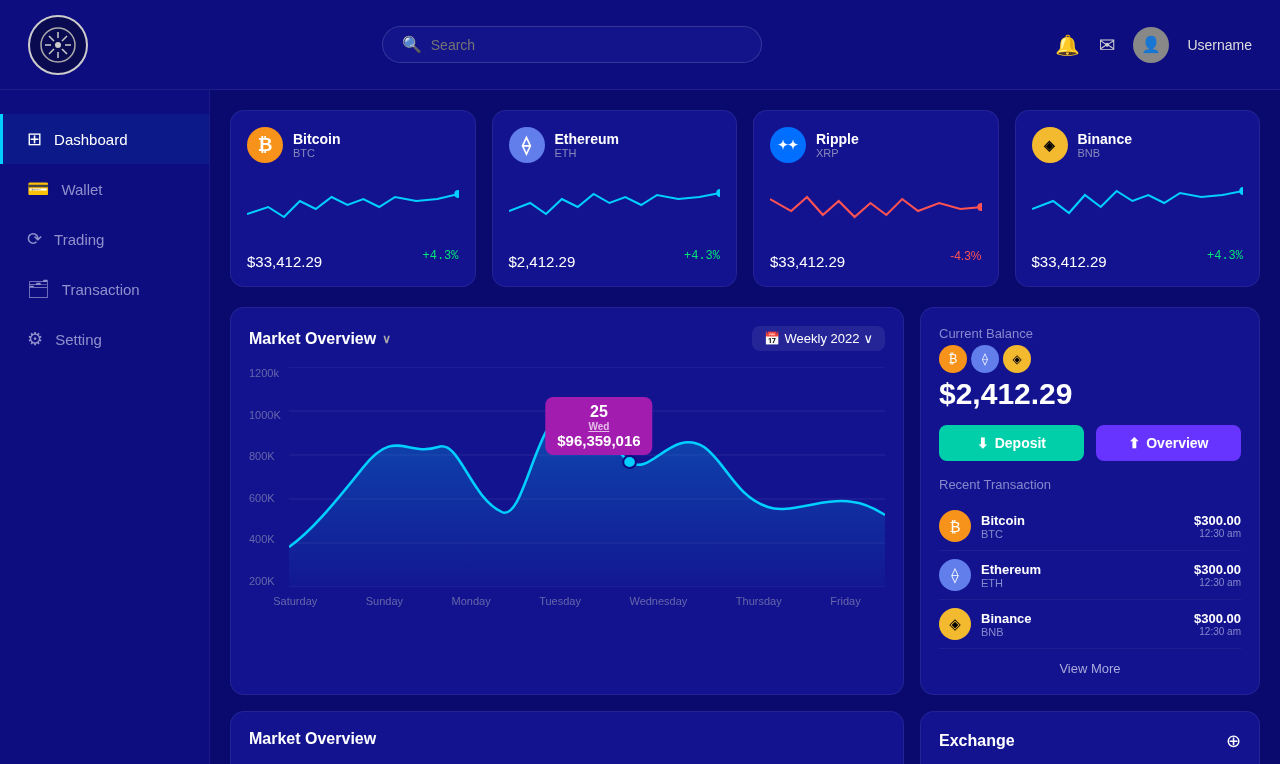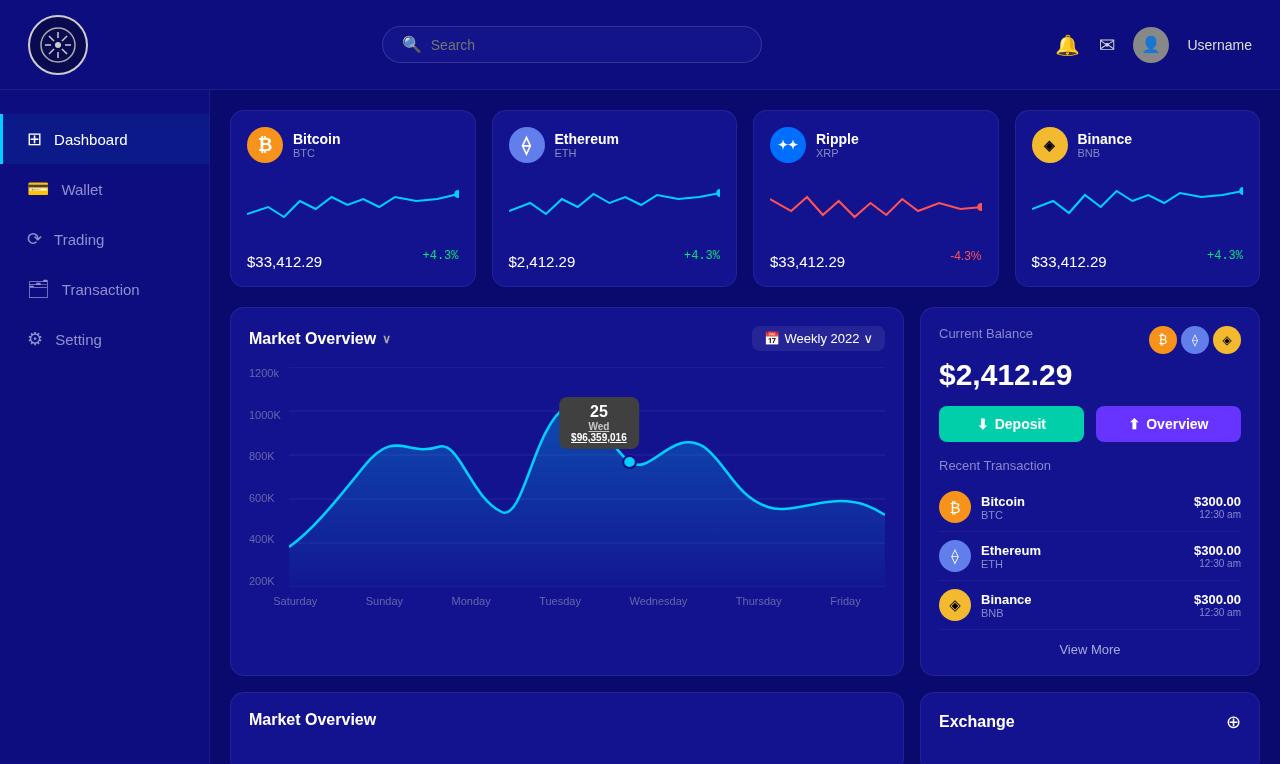--- a/index.html
+++ b/index.html
@@ -223,21 +223,21 @@
       height: 220px;
       position: relative;
     }
 
     
     .chart-tooltip {
       position: absolute;
       top: 30px;
       left: 52%;
       transform: translateX(-50%);
-      background: #404040;
+      background: #a21caf;
       border-radius: 8px;
       padding: 6px 12px;
       font-size: 13px;
       font-weight: 700;
       text-align: center;
       pointer-events: none;
       white-space: nowrap;
     }
     .chart-tooltip .day-num { font-size: 16px; }
     .chart-tooltip .day-name { font-size: 10px; opacity: 0.7; text-decoration: underline; }
@@ -469,21 +469,21 @@
             <span>1000K</span>
             <span>800K</span>
             <span>600K</span>
             <span>400K</span>
             <span>200K</span>
           </div>
           <div class="chart-svg-wrap">
             <div class="chart-tooltip">
               <div class="day-num">25</div>
               <div class="day-name">Wed</div>
-              <div style="font-size:10px;text-decoration:underline;">$96,359,016</div>
+              <div style="font-size:15px;">$96,359,016</div>
             </div>
             <svg width="100%" height="220" viewBox="0 0 560 220" preserveAspectRatio="none">
 
               <line x1="0" y1="0" x2="560" y2="0" stroke="rgba(255,255,255,0.08)" stroke-width="1"></line>
               <line x1="0" y1="44" x2="560" y2="44" stroke="rgba(255,255,255,0.08)" stroke-width="1"></line>
               <line x1="0" y1="88" x2="560" y2="88" stroke="rgba(255,255,255,0.08)" stroke-width="1"></line>
               <line x1="0" y1="132" x2="560" y2="132" stroke="rgba(255,255,255,0.08)" stroke-width="1"></line>
               <line x1="0" y1="176" x2="560" y2="176" stroke="rgba(255,255,255,0.08)" stroke-width="1"></line>
               <line x1="0" y1="220" x2="560" y2="220" stroke="rgba(255,255,255,0.08)" stroke-width="1"></line>
 
@@ -506,21 +506,21 @@
             <span>Monday</span>
             <span>Tuesday</span>
             <span>Wednesday</span>
             <span>Thursday</span>
             <span>Friday</span>
           </div>
         </div>
       </div>
 
       <div class="balance-card">
-        <div style="display:flex; justify-content:space-between; align-items:flex-start; margin-bottom:4px;">
+        <div style="display:flex; justify-content:space-between; align-items:flex-start; margin-bottom:4px;flex-direction:column;">
           <span class="balance-label">Current Balance</span>
           <div style="display:flex; gap:4px;">
             <div class="balance-coin-icon btc-icon" style="font-size:12px;">₿</div>
             <div class="balance-coin-icon eth-icon" style="font-size:12px;">⟠</div>
             <div class="balance-coin-icon bnb-icon" style="font-size:12px;">◈</div>
           </div>
         </div>
         <div class="balance-amount">$2,412.29</div>
         <div class="balance-actions">
           <button class="action-btn deposit-btn">

